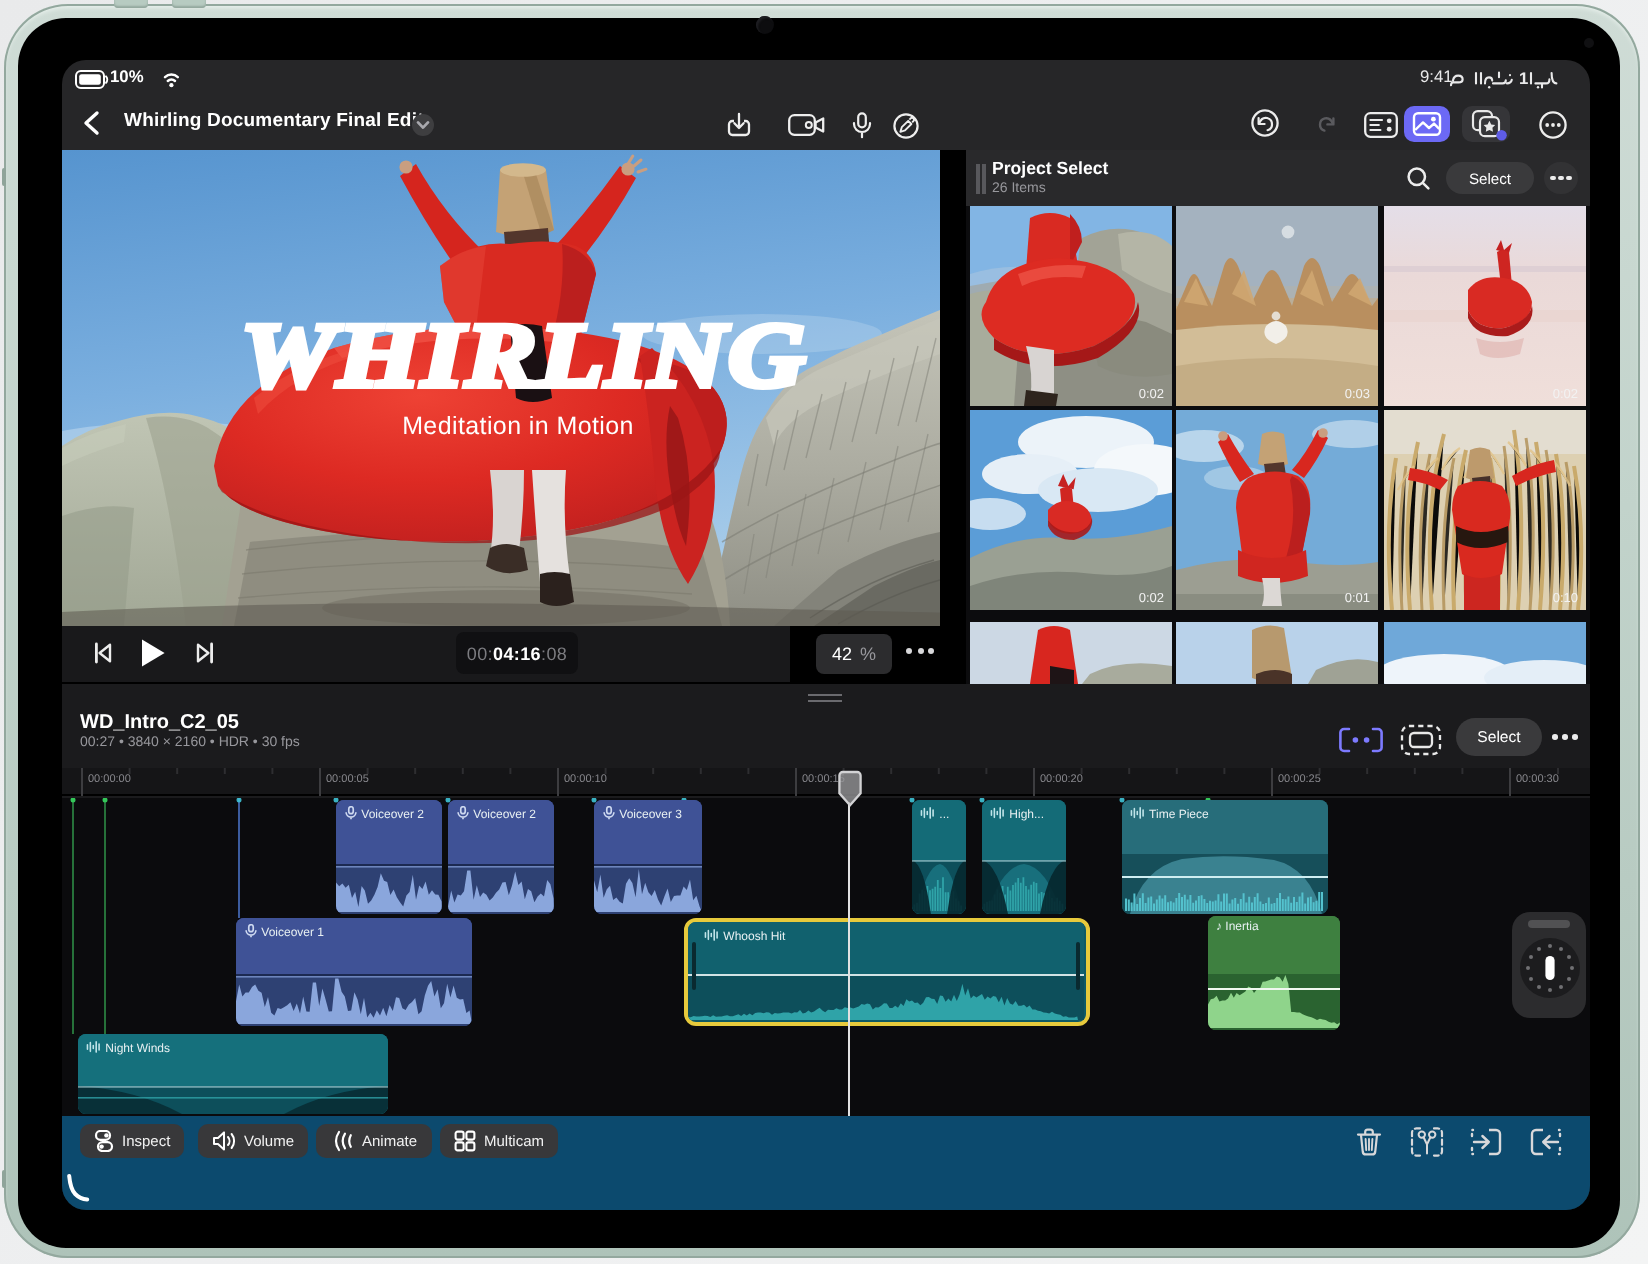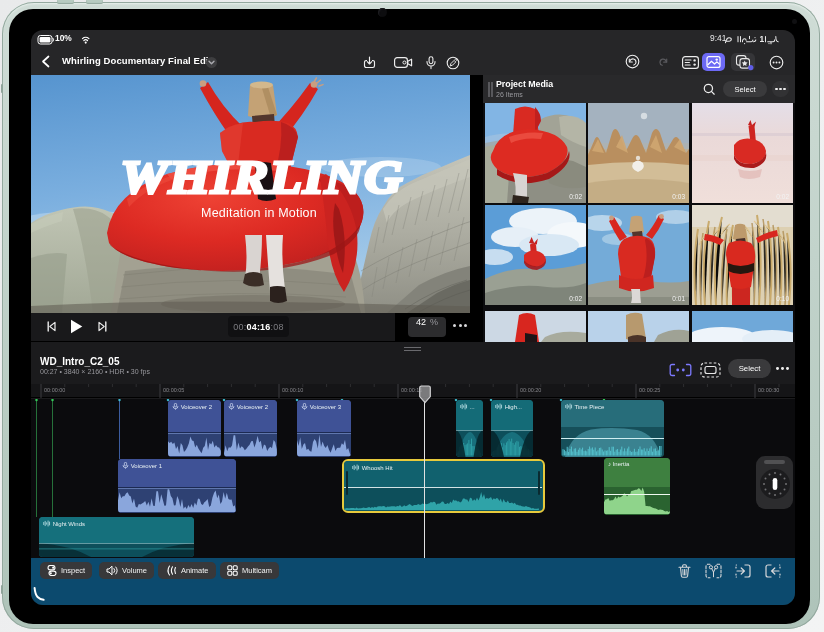--- a/index.html
+++ b/index.html
@@ -240,34 +240,34 @@
     </svg>
     <svg class="abs" style="left:67px;top:8px" width="9" height="11" viewBox="0 0 9 11">
       <path d="M7.8 1 V10" stroke="#ececec" stroke-width="1.4" stroke-linecap="round"></path>
       <path d="M1 1.4 L6.2 5.5 L1 9.6 Z" fill="none" stroke="#ececec" stroke-width="1.2" stroke-linejoin="round"></path>
     </svg>
     <div class="abs" style="left:197px;top:3px;width:61px;height:21px;border-radius:4px;background:#101012;display:flex;align-items:center;justify-content:center;font-size:9px;letter-spacing:0.2px">
       <span style="color:#7c7c80">00:</span>
         <span style="color:#fff;font-weight:bold">04:16</span>
         <span style="color:#7c7c80">:08</span>
     </div>
-    <div class="abs" style="left:377px;top:4px;width:38px;height:20px;border-radius:4px;background:#2c2c2e;display:flex;align-items:flex-start;justify-content:center;gap:4px;font-size:9px">
+    <div class="abs" style="left:377px;top:4px;width:38px;height:20px;border-radius:4px;background:#2c2c2e;display:flex;align-items:center;justify-content:center;gap:4px;font-size:9px">
       <span style="color:#fff">42</span>
         <span style="color:#98989d">%</span>
     </div>
     <div class="abs" style="left:422px;top:11px;display:flex;gap:2.5px">
       <div style="width:3px;height:3px;border-radius:50%;background:#d8d8da"></div>
       <div style="width:3px;height:3px;border-radius:50%;background:#d8d8da"></div>
       <div style="width:3px;height:3px;border-radius:50%;background:#d8d8da"></div>
     </div>
   </div>
   <div id="panelhead">
     <div class="abs" style="left:5px;top:7px;width:1.5px;height:15px;background:#58585c"></div>
     <div class="abs" style="left:8px;top:7px;width:1.5px;height:15px;background:#58585c"></div>
-    <div class="abs" style="left:13px;top:4px;font-size:8.8px;font-weight:bold;color:#fff">Project Media</div>
+    <div class="abs" style="left:13px;top:4px;font-size:8.8px;font-weight:bold;color:#fff">Project Select</div>
     <div class="abs" style="left:13px;top:15.5px;font-size:7px;color:#98989d">26 Items</div>
     <svg class="abs" style="left:218px;top:6px" width="16" height="16" viewBox="0 0 16 16">
       <circle cx="7.4" cy="7.4" r="4.1" fill="none" stroke="#ececec" stroke-width="1.25"></circle>
       <path d="M10.4 10.4 L13.2 13.2" stroke="#ececec" stroke-width="1.25" stroke-linecap="round"></path>
     </svg>
     <div class="abs" style="left:240px;top:6px;width:44px;height:16px;border-radius:8px;background:#3a3a3c;display:flex;align-items:center;justify-content:center;font-size:7.6px;color:#fff">Select</div>
     <div class="abs" style="left:289px;top:6px;width:17px;height:16px;border-radius:8px;background:#323234;display:flex;align-items:center;justify-content:center;gap:1.8px">
       <div style="width:2.4px;height:2.4px;border-radius:50%;background:#ececec"></div>
       <div style="width:2.4px;height:2.4px;border-radius:50%;background:#ececec"></div>
       <div style="width:2.4px;height:2.4px;border-radius:50%;background:#ececec"></div>

